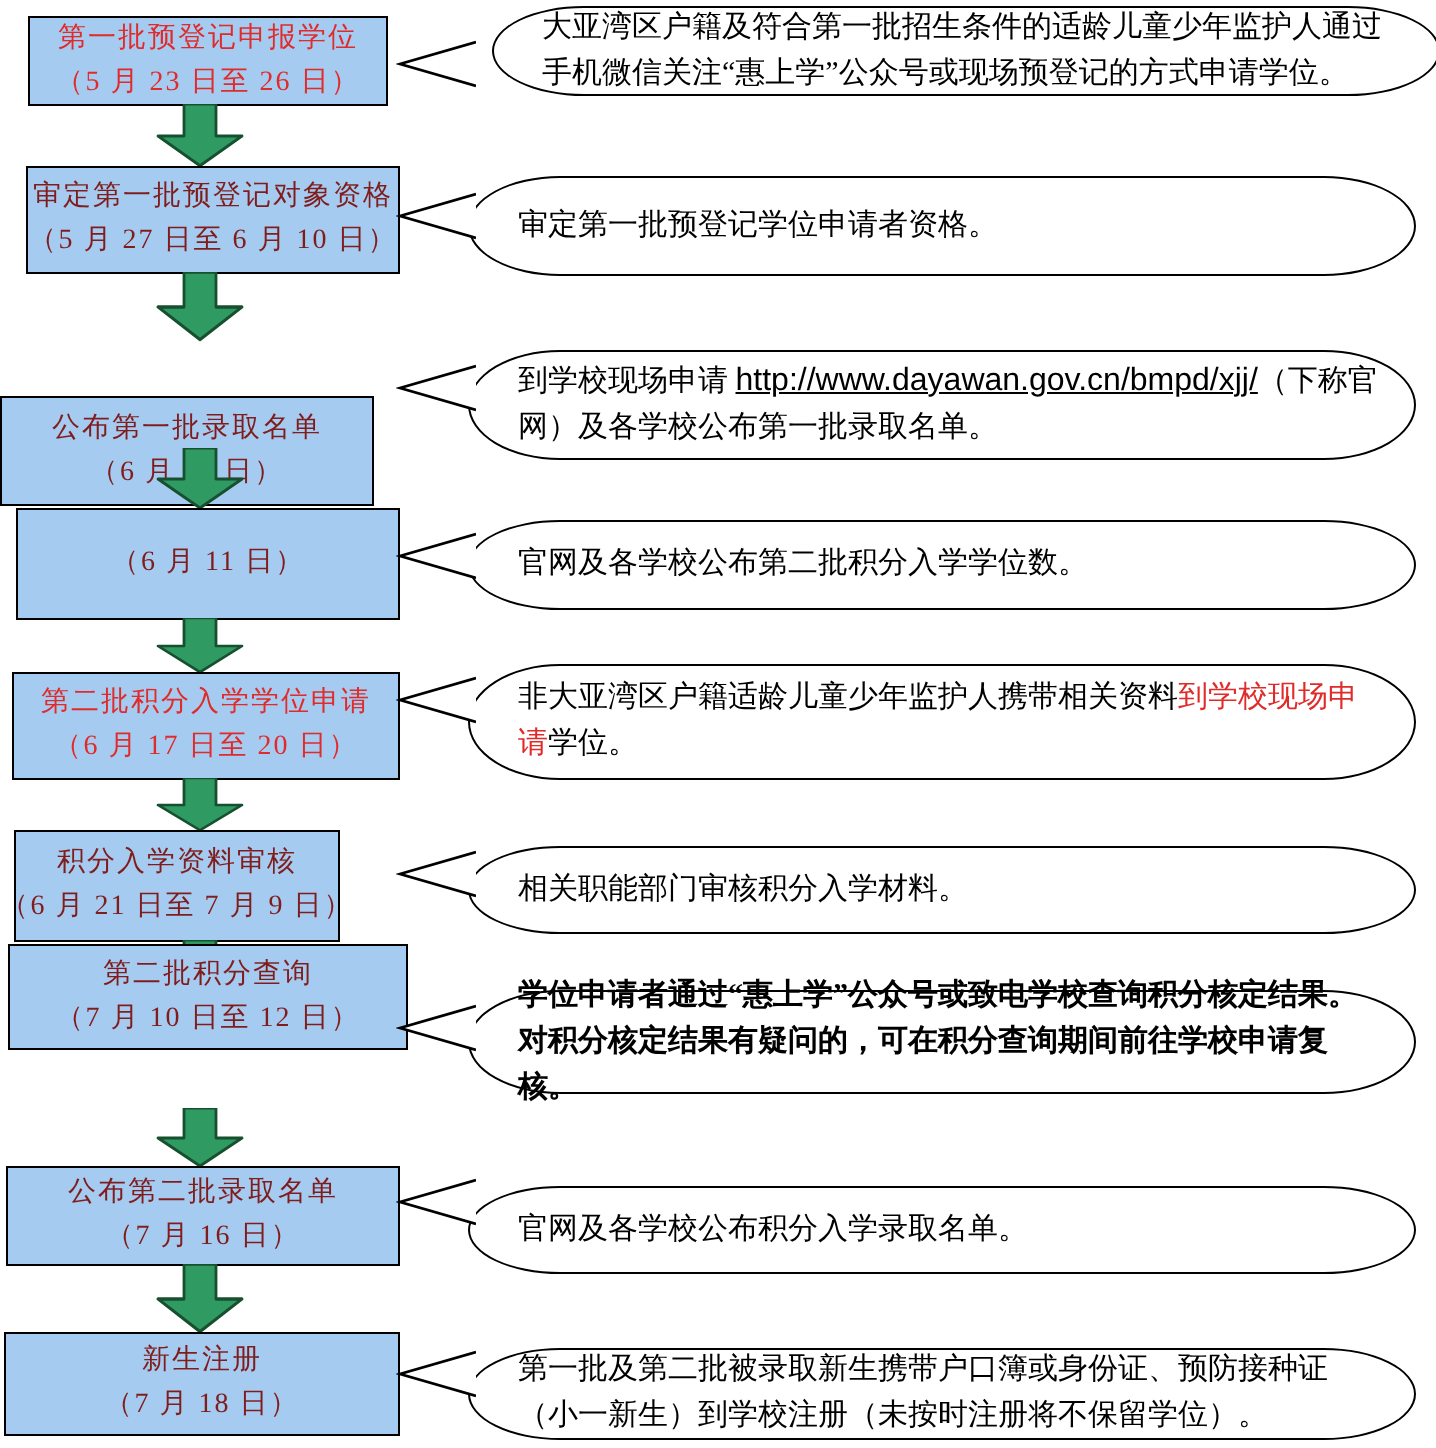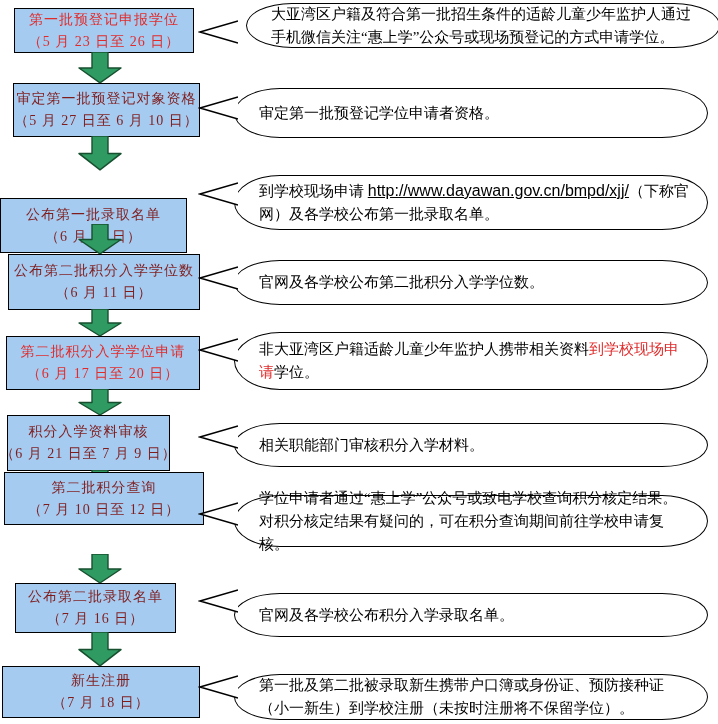--- a/index.html
+++ b/index.html
@@ -87,21 +87,20 @@
     </svg>
     <div class="bubble" style="left: 234px; top: 175px; width: 474px; height: 55px;">
       <div class="bubble-text">
         <div class="inner"><span class="seg-normal">到学校现场申请 </span><span class="seg-link">http://www.dayawan.gov.cn/bmpd/xjj/</span><span class="seg-normal">（下称官网）及各学校公布第一批录取名单。</span></div>
       </div>
     </div>
     <svg class="tail" viewBox="0 0 40 28" style="left: 198px; top: 180px; width: 40px; height: 28px;">
       <path d="M40 3 L2 14 L40 25" fill="#ffffff" stroke="#000000" stroke-width="1.4"></path>
     </svg>
     <div class="box" style="left: 8px; top: 254px; width: 192px; height: 56px;">
-      <div class="bline">公布第二批积分入学学位数</div>
       <div class="bline">（6 月 11 日）</div>
     </div>
     <svg class="arrow" viewBox="0 0 46 30" preserveAspectRatio="none" style="left: 77px; top: 309px; width: 46px; height: 28px;">
       <path d="M15 0 H31 V15 H44 L23 29 L2 15 H15 Z" fill="#2f9a62" stroke="#17502f" stroke-width="1.4" stroke-linejoin="round"></path>
     </svg>
     <div class="bubble" style="left: 234px; top: 260px; width: 474px; height: 45px;">
       <div class="bubble-text">
         <div class="inner"><span class="seg-normal">官网及各学校公布第二批积分入学学位数。</span></div>
       </div>
     </div>
@@ -138,29 +137,29 @@
     <svg class="tail" viewBox="0 0 40 28" style="left: 198px; top: 423px; width: 40px; height: 28px;">
       <path d="M40 3 L2 14 L40 25" fill="#ffffff" stroke="#000000" stroke-width="1.4"></path>
     </svg>
     <div class="box" style="left: 4px; top: 472px; width: 200px; height: 53px;">
       <div class="bline">第二批积分查询</div>
       <div class="bline">（7 月 10 日至 12 日）</div>
     </div>
     <svg class="arrow" viewBox="0 0 46 30" preserveAspectRatio="none" style="left: 77px; top: 554px; width: 46px; height: 30px;">
       <path d="M15 0 H31 V15 H44 L23 29 L2 15 H15 Z" fill="#2f9a62" stroke="#17502f" stroke-width="1.4" stroke-linejoin="round"></path>
     </svg>
-    <div class="bubble" style="left: 234px; top: 495px; width: 474px; height: 52px;">
+    <div class="bubble" style="left: 234px; top: 495px; width: 474px; height: 52px; font-weight: bold;">
       <div class="bubble-text">
         <div class="inner"><span class="seg-normal">学位申请者通过“惠上学”公众号或致电学校查询积分核定结果。对积分核定结果有疑问的，可在积分查询期间前往学校申请复核。</span></div>
       </div>
     </div>
     <svg class="tail" viewBox="0 0 40 28" style="left: 198px; top: 500px; width: 40px; height: 28px;">
       <path d="M40 3 L2 14 L40 25" fill="#ffffff" stroke="#000000" stroke-width="1.4"></path>
     </svg>
-    <div class="box" style="left: 15px; top: 583px; width: 161px; height: 50px;">
+    <div class="box" style="left: 3px; top: 583px; width: 197px; height: 50px;">
       <div class="bline">公布第二批录取名单</div>
       <div class="bline">（7 月 16 日）</div>
     </div>
     <svg class="arrow" viewBox="0 0 46 30" preserveAspectRatio="none" style="left: 77px; top: 632px; width: 46px; height: 35px;">
       <path d="M15 0 H31 V15 H44 L23 29 L2 15 H15 Z" fill="#2f9a62" stroke="#17502f" stroke-width="1.4" stroke-linejoin="round"></path>
     </svg>
     <div class="bubble" style="left: 234px; top: 593px; width: 474px; height: 44px;">
       <div class="bubble-text">
         <div class="inner"><span class="seg-normal">官网及各学校公布积分入学录取名单。</span></div>
       </div>

